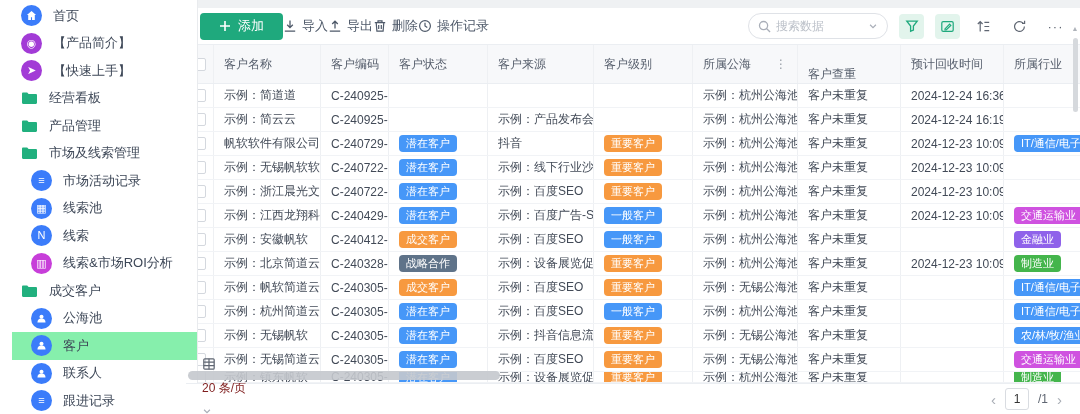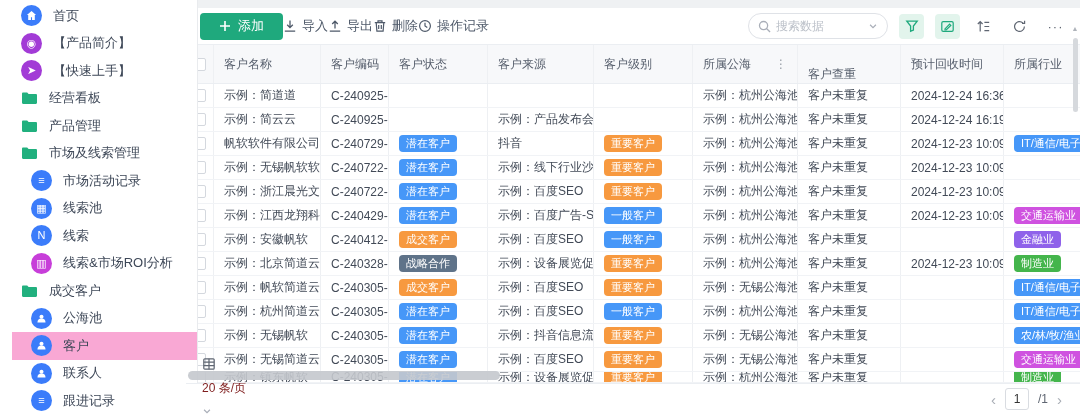--- a/index.html
+++ b/index.html
@@ -4,21 +4,21 @@
 <style>
   * { margin:0; padding:0; box-sizing:border-box; }
   body { font-family:"Liberation Sans","DejaVu Sans",sans-serif; background:#fff; }
   .app { position:relative; width:1080px; height:414px; background:#fff; overflow:hidden; }
 
   
   .sidebar { position:absolute; left:12px; top:0; width:186px; height:414px; background:#fff;
              border-right:1px solid #e9ebee; padding-top:2px; z-index:2; }
   .side-item { height:27.5px; display:flex; align-items:center; cursor:pointer;
                font-size:13px; color:#3d4757; white-space:nowrap; }
-  .side-item.selected { background:#f9a8d4; }
+  .side-item.selected { background:#86efac; }
   .icon-circle { width:21px; height:21px; border-radius:50%; flex:0 0 21px;
                  display:flex; align-items:center; justify-content:center;
                  color:#fff; font-size:11px; line-height:1; }
   .side-item.kind-circle .icon-circle { margin-left:9px; }
   .side-item.kind-sub .icon-circle { margin-left:19px; }
   .side-item .lbl { margin-left:11px; overflow:hidden; text-overflow:ellipsis; }
   .folder-ic { margin-left:9px; flex:0 0 17px; }
 
   
   .main { position:absolute; left:186px; top:0; width:894px; height:414px; background:#fff; }

